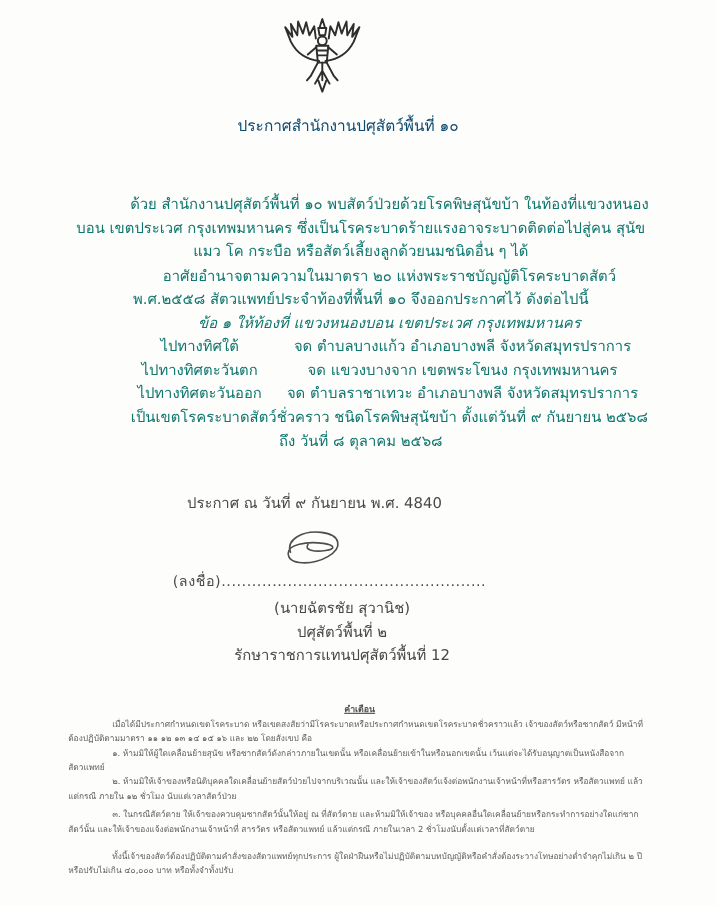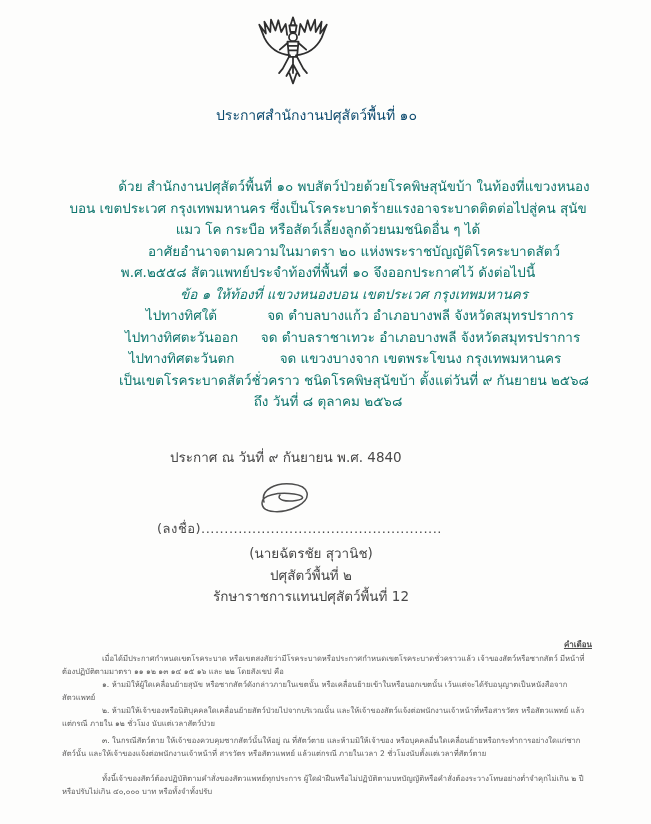--- a/index.html
+++ b/index.html
@@ -24,21 +24,21 @@
   .announce { position:absolute; top:446px; left:170px; font-size:13.5px; color:#484848; }
   
   .sig-scribble { position:absolute; top:476px; left:246px; }
   .sig-line { position:absolute; top:518px; left:157px; font-size:13px; color:#4a4a4a;
               letter-spacing:0.5px; white-space:nowrap; }
   .sig-block { position:absolute; top:543px; left:201px; width:220px; text-align:center;
                font-size:13.5px; line-height:21.5px; color:#484848; }
   
   .warning { position:absolute; top:638px; left:62px; width:530px;
              font-size:7.6px; line-height:13px; color:#5a5a5a; }
-  .warning-header { text-align:right; font-weight:bold; margin:0 0 1px 0;
+  .warning-header { text-align:center; font-weight:bold; margin:0 0 1px 0;
                     text-decoration:underline; font-size:8px; color:#4e4e4e; }
   .w-para { margin:0; text-indent:40px; }
   .w-item3 { margin-top:4px; }
   .w-close { margin-top:12px; }
 </style>
 </head>
 <body>
 
 <div class="page">
 
@@ -76,26 +76,26 @@
   <div class="body-block">
     <p class="para">ด้วย สำนักงานปศุสัตว์พื้นที่ ๑๐ พบสัตว์ป่วยด้วยโรคพิษสุนัขบ้า ในท้องที่แขวงหนองบอน เขตประเวศ กรุงเทพมหานคร ซึ่งเป็นโรคระบาดร้ายแรงอาจระบาดติดต่อไปสู่คน สุนัข แมว โค กระบือ หรือสัตว์เลี้ยงลูกด้วยนมชนิดอื่น ๆ ได้</p>
     <p class="para">อาศัยอำนาจตามความในมาตรา ๒๐ แห่งพระราชบัญญัติโรคระบาดสัตว์ พ.ศ.๒๕๕๘ สัตวแพทย์ประจำท้องที่พื้นที่ ๑๐ จึงออกประกาศไว้ ดังต่อไปนี้</p>
     <p class="clause">ข้อ ๑ ให้ท้องที่ แขวงหนองบอน เขตประเวศ กรุงเทพมหานคร</p>
 
     <div class="dir-row">
       <span class="dir-label">ไปทางทิศใต้</span>
       <span class="dir-value">จด ตำบลบางแก้ว อำเภอบางพลี จังหวัดสมุทรปราการ</span>
     </div>
     <div class="dir-row">
+      <span class="dir-label">ไปทางทิศตะวันตก</span>
+      <span class="dir-value">จด แขวงบางจาก เขตพระโขนง กรุงเทพมหานคร</span>
+    </div>
+    <div class="dir-row">
       <span class="dir-label">ไปทางทิศตะวันออก</span>
       <span class="dir-value">จด ตำบลราชาเทวะ อำเภอบางพลี จังหวัดสมุทรปราการ</span>
-    </div>
-    <div class="dir-row">
-      <span class="dir-label">ไปทางทิศตะวันตก</span>
-      <span class="dir-value">จด แขวงบางจาก เขตพระโขนง กรุงเทพมหานคร</span>
     </div>
 
     <p class="para">เป็นเขตโรคระบาดสัตว์ชั่วคราว ชนิดโรคพิษสุนัขบ้า ตั้งแต่วันที่ ๙ กันยายน ๒๕๖๘  ถึง วันที่  ๘ ตุลาคม ๒๕๖๘</p>
   </div>
 
   <div class="announce">ประกาศ   ณ   วันที่ ๙ กันยายน พ.ศ. 4840</div>
 
   <span class="sig-scribble">
     <svg width="72" height="42" viewBox="0 0 72 42" aria-hidden="true">
       <path d="M18 26 C14 14 30 6 46 8 C64 10 66 22 52 30 C38 38 16 38 16 27 C16 19 32 16 48 18 C58 19.5 60 23 50 24.5 C40 26 30 24 34 19" fill="none" stroke="#4e4e4e" stroke-width="1.5" stroke-linecap="round"></path>

